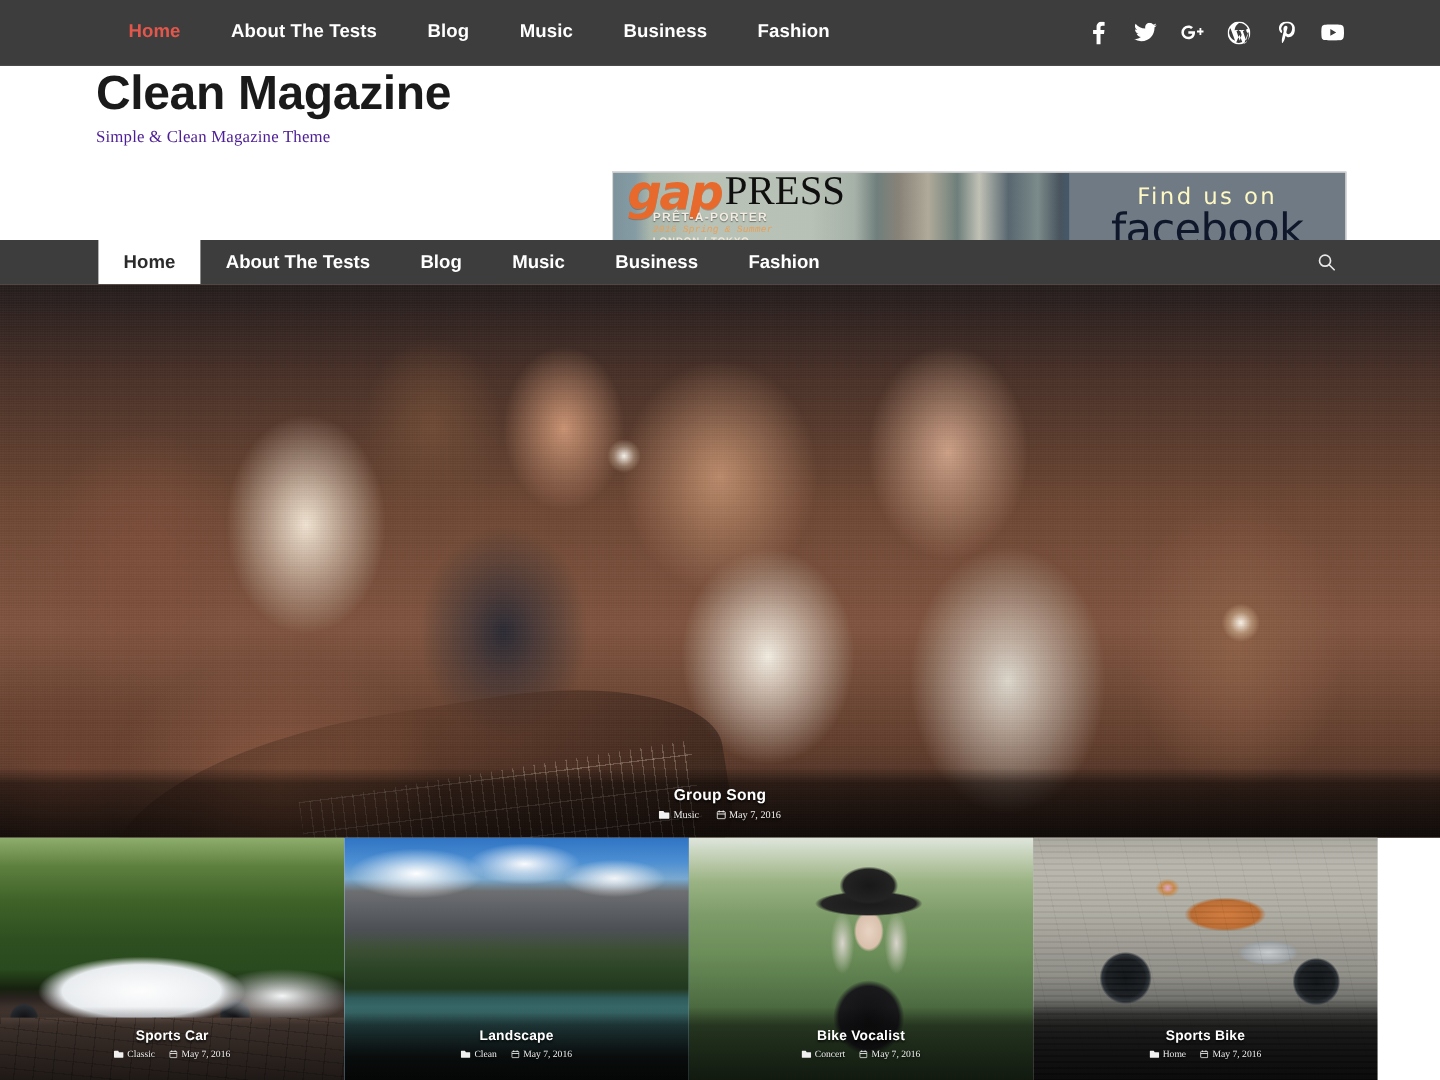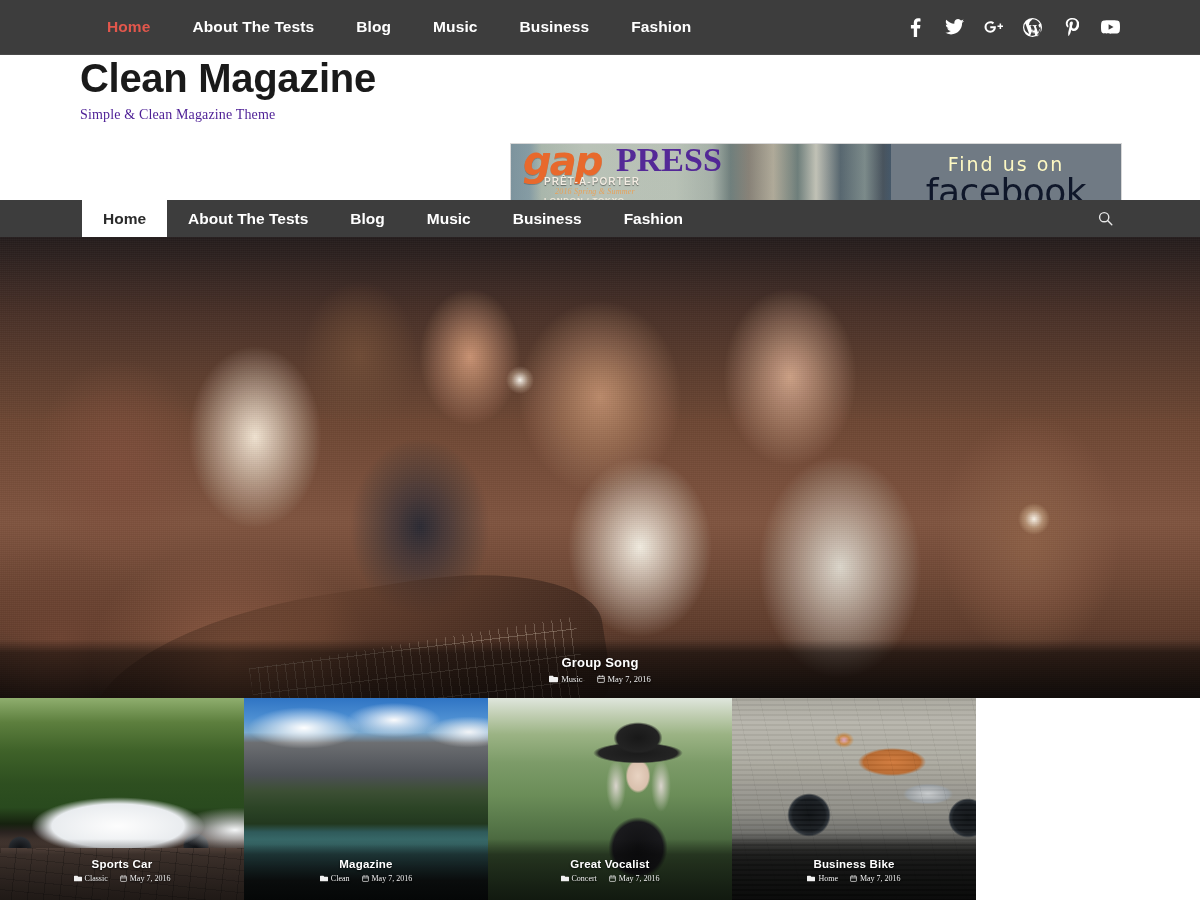--- a/index.html
+++ b/index.html
@@ -89,39 +89,39 @@
   }
   .banner-gap {
     position: absolute; left: 12px; top: -6px;
     font-family: "DejaVu Sans", sans-serif;
     font-weight: bold; font-style: italic;
     font-size: 40px; color: #e8692c;
     letter-spacing: -2px;
     text-shadow: 0 1px 0 rgba(0,0,0,.2);
   }
   .banner-press {
-    position: absolute; left: 105px; top: -3px;
+    position: absolute; left: 93px; top: -3px;
     font-family: "Liberation Serif", serif;
-    font-weight: bold;
-    font-size: 34px; color: #4c1d95;
+    font-weight: normal;
+    font-size: 34px; color: #000000;
     letter-spacing: 0px;
     opacity: .92;
   }
   .banner-sub1 {
     position: absolute; left: 33px; top: 32px;
     font-family: "Liberation Sans", sans-serif;
     font-weight: bold; font-size: 10px;
     color: #f2ece2; letter-spacing: 1.1px;
     text-shadow: 0 1px 1px rgba(0,0,0,.45);
   }
   .banner-sub2 {
     position: absolute; left: 33px; top: 43px;
-    font-family: Liberation Serif, serif;
+    font-family: Liberation Mono, monospace;
     font-style: italic; font-size: 8px;
-    color: #e6a25c; letter-spacing: .2px; margin-left: 11px;
+    color: #e6a25c; letter-spacing: .2px;
   }
   .banner-sub3 {
     position: absolute; left: 33px; top: 52px;
     font-family: "Liberation Sans", sans-serif;
     font-weight: bold; font-size: 8px;
     color: #efe7da; letter-spacing: .8px;
   }
   .banner-vol {
     position: absolute; left: 33px; top: 61px;
     font-family: "Liberation Sans", sans-serif;
@@ -255,21 +255,21 @@
     display: flex; align-items: center; gap: 14px;
     margin-top: 4px;
     font-family: "Liberation Serif", serif;
     font-size: 8.5px; color: #f0f0f0;
     text-shadow: 0 1px 2px rgba(0,0,0,.85);
   }
   .cap-meta span { display: flex; align-items: center; gap: 3px; }
   .cap-meta svg { display: block; }
 
   
-  .thumbs { display: flex; width: 976px; height: 203px; }
+  .thumbs { display: flex; width: 1148px; height: 203px; }
   .thumb {
     position: relative; width: 300px; height: 203px;
     overflow: hidden;
   }
   .thumb-photo { position: absolute; inset: 0; }
   .thumb-caption {
     position: absolute; left: 0; right: 0; bottom: 0;
     height: 62px;
     background: linear-gradient(180deg, rgba(0,0,0,0) 0%, rgba(0,0,0,.42) 25%, rgba(0,0,0,.6) 100%);
     display: flex; flex-direction: column;
@@ -489,21 +489,21 @@
               <line x1="8.5" y1="0.6" x2="8.5" y2="3"></line>
             </svg>
             <em style="font-style:normal">May 7, 2016</em>
           </span>
         </span>
       </span>
     </a>
     <a href="#" class="thumb">
       <span class="thumb-photo ph-landscape"></span>
       <span class="thumb-caption">
-        <span class="cap-title">Magazine</span>
+        <span class="cap-title">Landscape</span>
         <span class="cap-meta">
           <span>
             <svg width="8" height="7" viewBox="0 0 14 12" fill="#f0f0f0">
               <path d="M6 1H1a1 1 0 0 0-1 1v8a1 1 0 0 0 1 1h12a1 1 0 0 0 1-1V4a1 1 0 0 0-1-1H7.5L6 1z"></path>
             </svg>
             <em style="font-style:normal">Clean</em>
           </span>
           <span>
             <svg width="7" height="7" viewBox="0 0 12 12" fill="none" stroke="#f0f0f0" stroke-width="1.2">
               <rect x="1" y="2" width="10" height="9" rx="1"></rect>
@@ -512,21 +512,21 @@
               <line x1="8.5" y1="0.6" x2="8.5" y2="3"></line>
             </svg>
             <em style="font-style:normal">May 7, 2016</em>
           </span>
         </span>
       </span>
     </a>
     <a href="#" class="thumb">
       <span class="thumb-photo ph-vocalist"></span>
       <span class="thumb-caption">
-        <span class="cap-title">Great Vocalist</span>
+        <span class="cap-title">Bike Vocalist</span>
         <span class="cap-meta">
           <span>
             <svg width="8" height="7" viewBox="0 0 14 12" fill="#f0f0f0">
               <path d="M6 1H1a1 1 0 0 0-1 1v8a1 1 0 0 0 1 1h12a1 1 0 0 0 1-1V4a1 1 0 0 0-1-1H7.5L6 1z"></path>
             </svg>
             <em style="font-style:normal">Concert</em>
           </span>
           <span>
             <svg width="7" height="7" viewBox="0 0 12 12" fill="none" stroke="#f0f0f0" stroke-width="1.2">
               <rect x="1" y="2" width="10" height="9" rx="1"></rect>
@@ -535,21 +535,21 @@
               <line x1="8.5" y1="0.6" x2="8.5" y2="3"></line>
             </svg>
             <em style="font-style:normal">May 7, 2016</em>
           </span>
         </span>
       </span>
     </a>
     <a href="#" class="thumb">
       <span class="thumb-photo ph-bike"></span>
       <span class="thumb-caption">
-        <span class="cap-title">Business Bike</span>
+        <span class="cap-title">Sports Bike</span>
         <span class="cap-meta">
           <span>
             <svg width="8" height="7" viewBox="0 0 14 12" fill="#f0f0f0">
               <path d="M6 1H1a1 1 0 0 0-1 1v8a1 1 0 0 0 1 1h12a1 1 0 0 0 1-1V4a1 1 0 0 0-1-1H7.5L6 1z"></path>
             </svg>
             <em style="font-style:normal">Home</em>
           </span>
           <span>
             <svg width="7" height="7" viewBox="0 0 12 12" fill="none" stroke="#f0f0f0" stroke-width="1.2">
               <rect x="1" y="2" width="10" height="9" rx="1"></rect>

